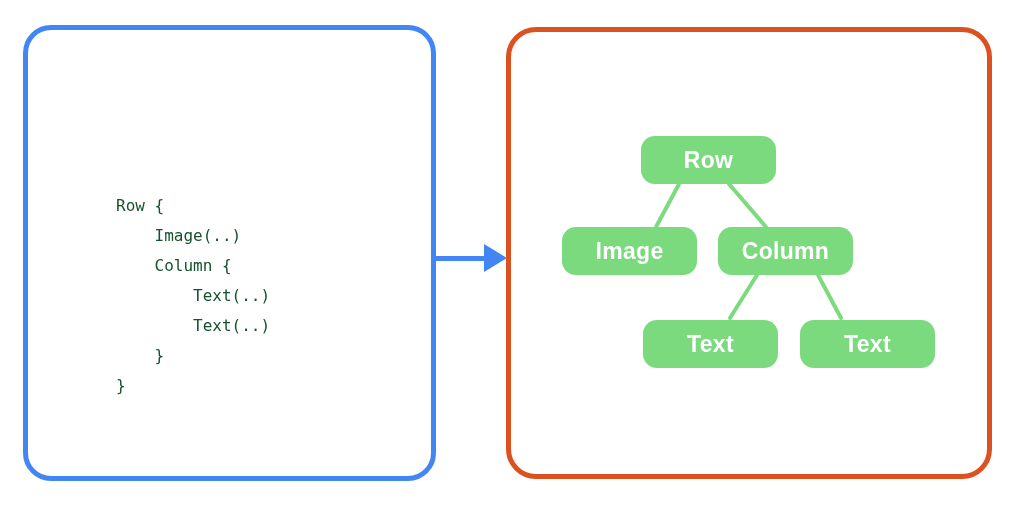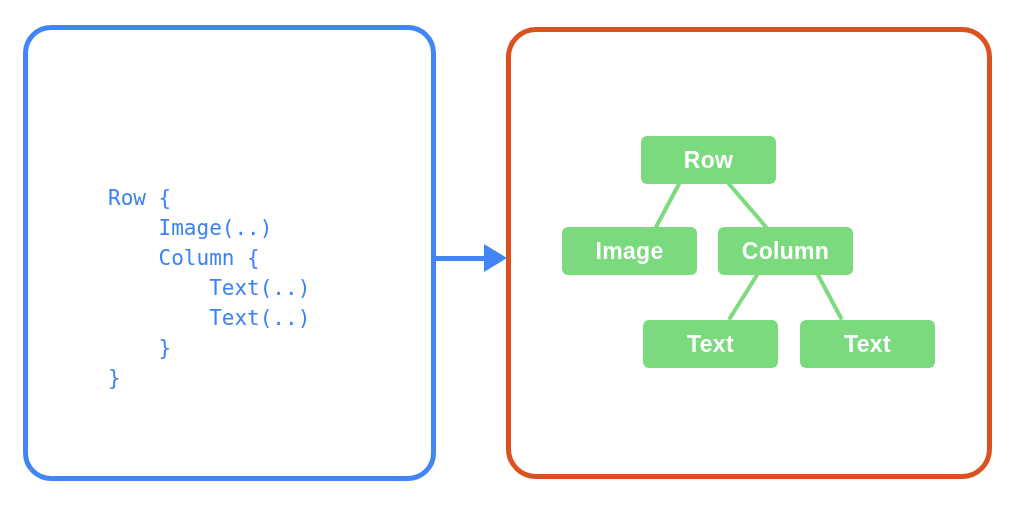--- a/index.html
+++ b/index.html
@@ -25,25 +25,25 @@
     height: 456px;
     box-sizing: border-box;
     border: 5px solid var(--blue, #4285F4);
     border-radius: 28px;
     background: #ffffff;
   }
   .code-block {
     position: absolute;
     left: 104px;
     top: 179px;
-    margin: 4px;
+    margin: 12px;
     font-family: "DejaVu Sans Mono", "Liberation Mono", monospace;
-    font-size: 21px;
+    font-size: 16px;
     line-height: 30px;
-    color: #3b82f6;
+    color: #14532d;
     white-space: pre;
   }
 
   
   .arrow {
     position: absolute;
     left: 436px;
     top: 244px;
     width: 71px;
     height: 28px;
@@ -91,21 +91,21 @@
     stroke: var(--green-line, #7CDA7F);
     stroke-width: 4;
     stroke-linecap: round;
   }
   .tree-node {
     position: absolute;
     width: 135px;
     height: 48px;
     box-sizing: border-box;
     background: var(--green, #7BD97E);
-    border-radius: 6px;
+    border-radius: 14px;
     color: var(--node-text, #ffffff);
     font-size: 23px;
     font-weight: 600;
     letter-spacing: 0.3px;
     display: flex;
     align-items: center;
     justify-content: center;
   }
   .node-row    { left: 641px; top: 136px; }
   .node-image  { left: 562px; top: 227px; }

